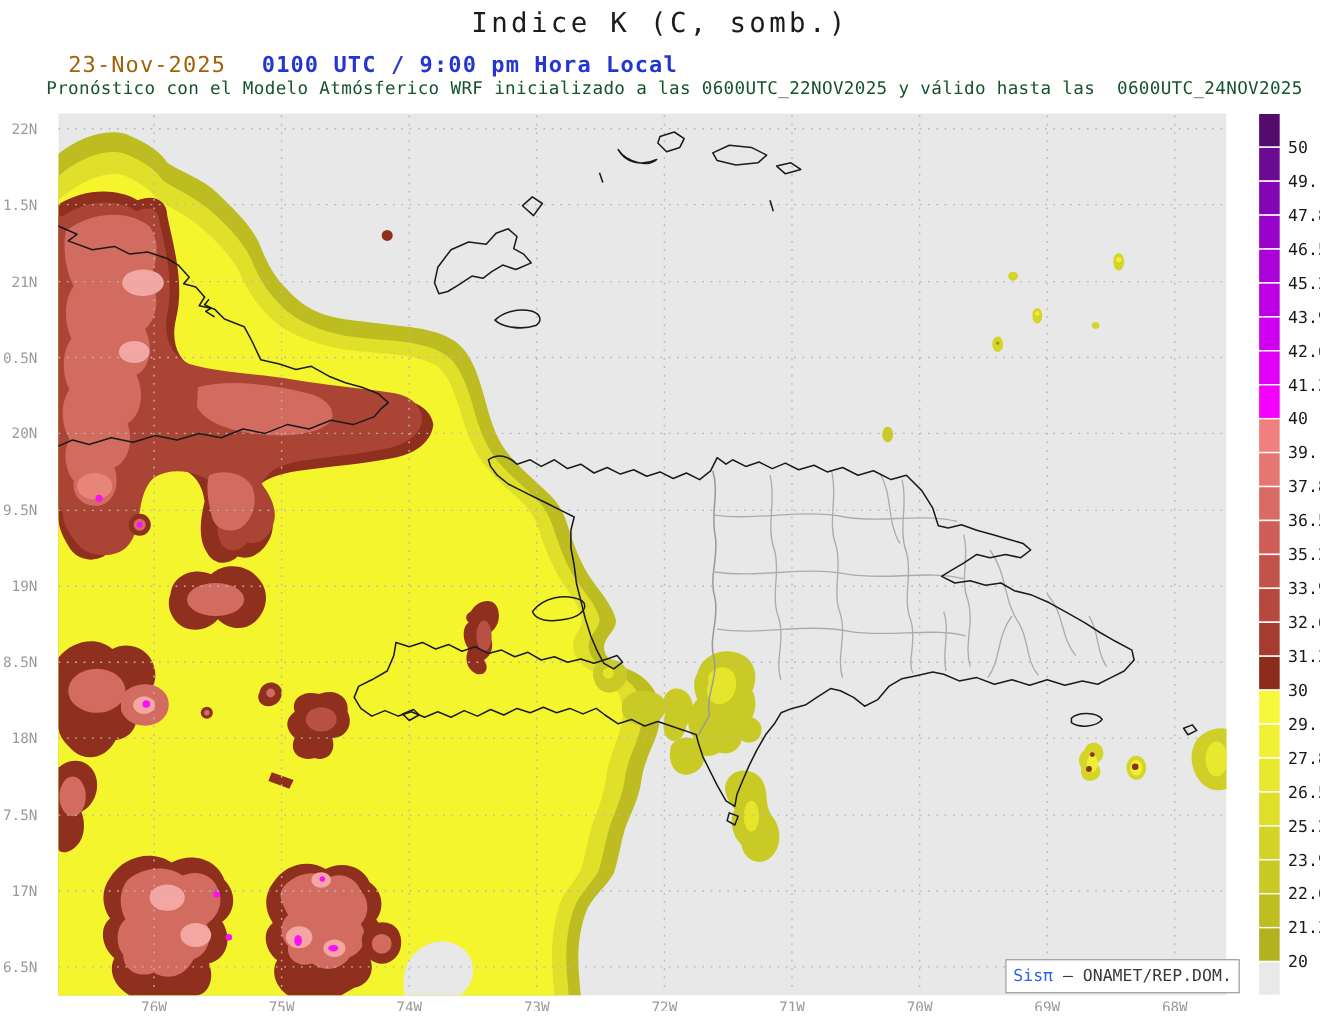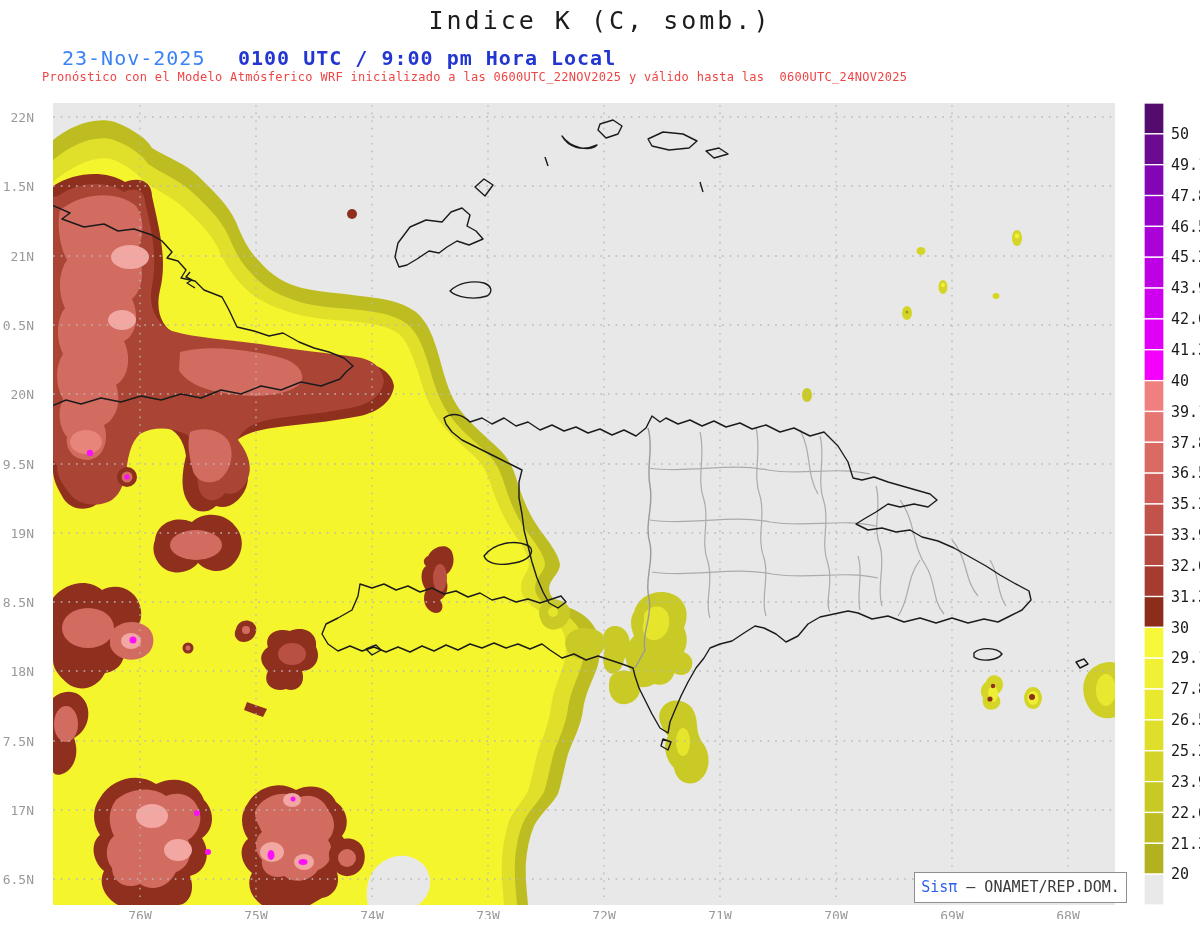--- a/index.html
+++ b/index.html
@@ -1,22 +1,22 @@
 <!DOCTYPE html>
 <html><head>
 <meta charset="utf-8">
 <style>
   html,body{margin:0;padding:0;background:#ffffff;}
   #page{position:relative;width:1200px;height:919px;background:#ffffff;overflow:hidden;
         font-family:"DejaVu Sans Mono",monospace;}
   .hdr{position:absolute;white-space:pre;}
   #chart-title{left:0;top:6px;width:1200px;text-align:center;font-size:25px;letter-spacing:3px;color:#1c1c1c;}
-  #hdr-date{left:62px;top:46px;font-size:20px;letter-spacing:1px;color:#3b82f6;}
+  #hdr-date{left:62px;top:46px;font-size:20px;letter-spacing:1px;color:#a16207;}
   #hdr-time{left:238px;top:46px;font-size:20px;letter-spacing:1px;color:#2337d0;font-weight:bold;}
-  #hdr-forecast{left:42px;top:70px;font-size:12px;letter-spacing:0.3px;color:#ef4444;}
+  #hdr-forecast{left:42px;top:70px;font-size:16px;letter-spacing:0.3px;color:#14532d;}
   #attribution{position:absolute;left:914px;top:872px;width:211px;height:29px;background:#ffffff;
      border:1.5px solid #8f8f8f;text-align:center;line-height:28px;font-size:15px;color:#3a3a3a;}
   #attribution .brand{color:#2d62e8;}
   svg text{font-family:"DejaVu Sans Mono",monospace;}
 </style>
 </head>
 <body>
 
 <div id="page">
 

